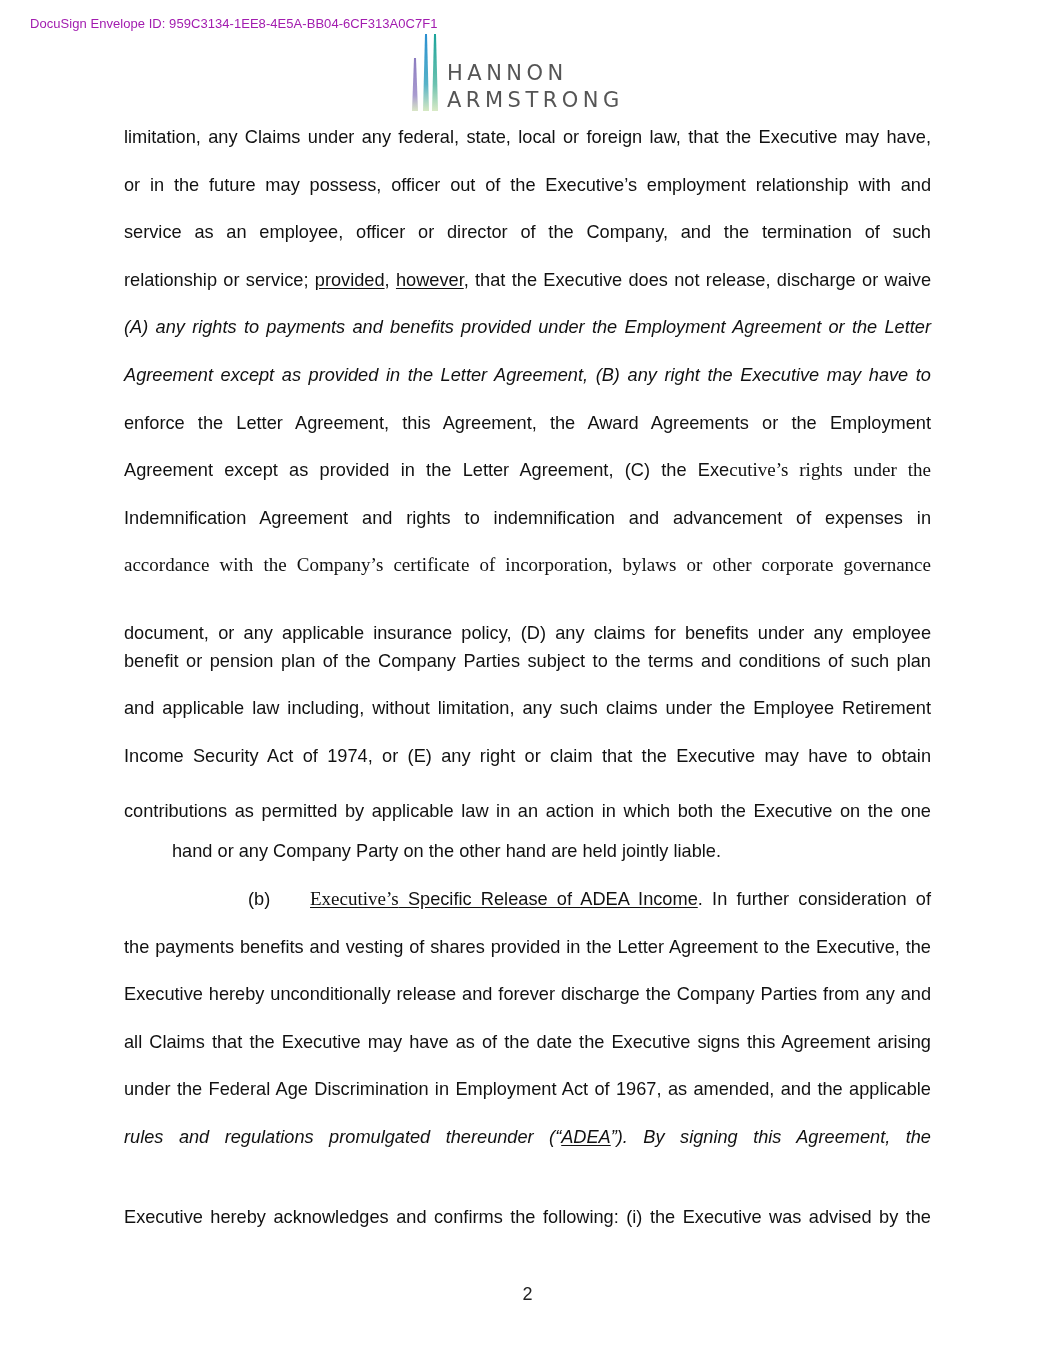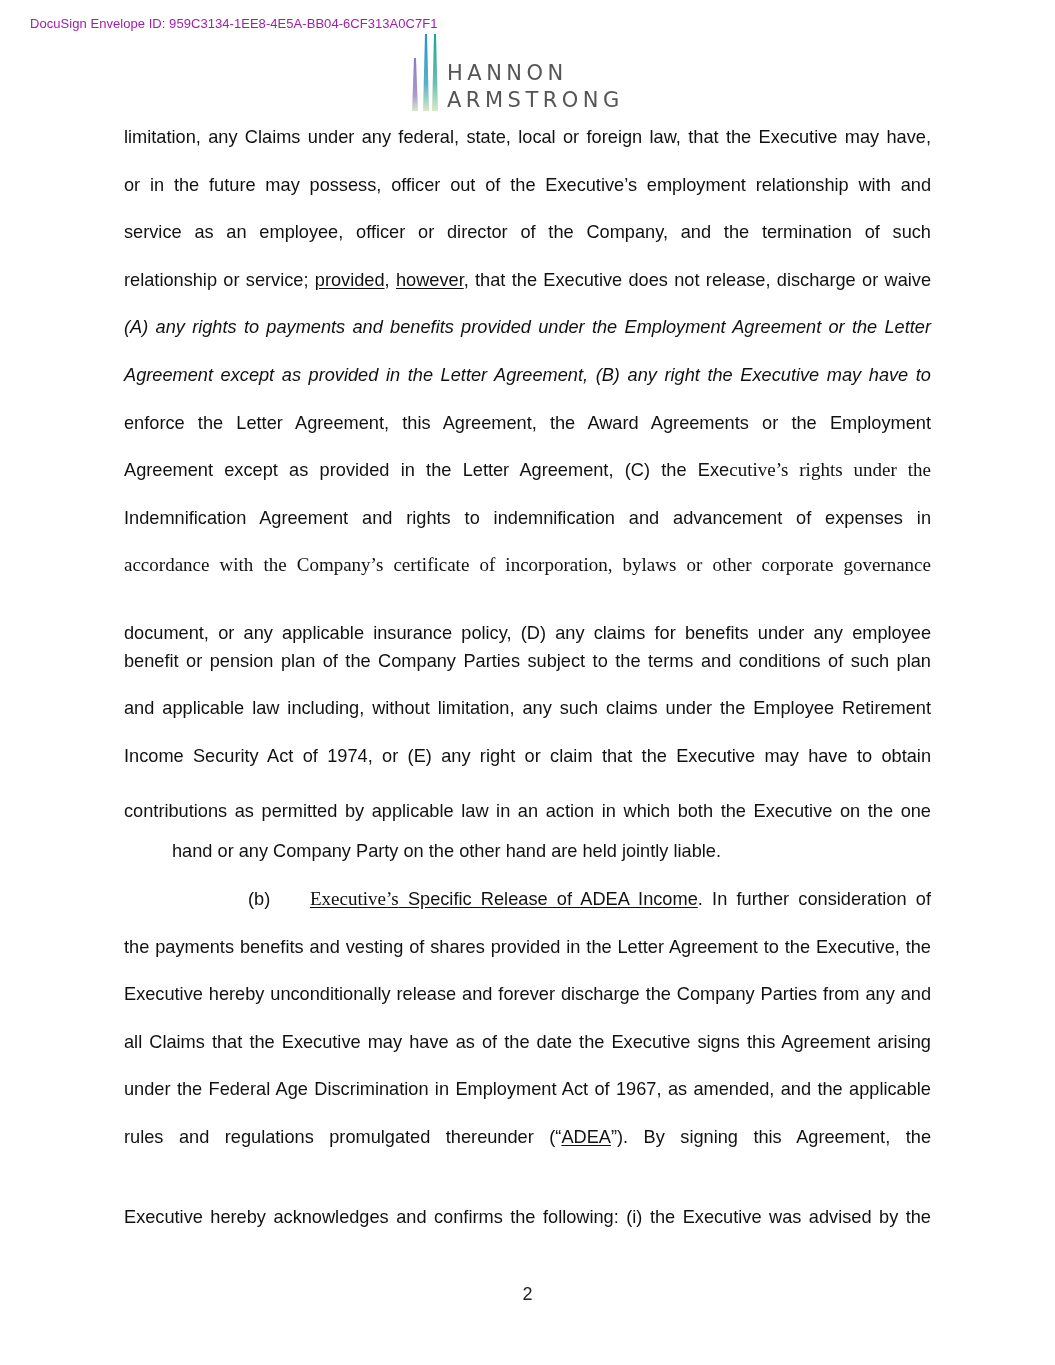--- a/index.html
+++ b/index.html
@@ -76,19 +76,19 @@
   <div class="line" style="top:0px; left:124px; width:683px;">
     <span style="position:absolute; left:0;">(b)</span>
   </div>
   <div class="line" style="top:0px; left:186px; width:621px;">
     <u><span class="serif">Executive’s</span><span> Specific Release of ADEA Income</span></u><span>.  In further consideration of</span>
   </div>
   <div class="line" style="top:47.6px;">the payments benefits and vesting of shares provided in the Letter Agreement to the Executive, the</div>
   <div class="line" style="top:95.2px;">Executive hereby unconditionally release and forever discharge the Company Parties from any and</div>
   <div class="line" style="top:142.8px;">all Claims that the Executive may have as of the date the Executive signs this Agreement arising</div>
   <div class="line" style="top:190.4px;">under the Federal Age Discrimination in Employment Act of 1967, as amended, and the applicable</div>
-  <div class="line" style="top:238px;">
+  <div class="line" style="top:238px;font-style:italic;">
     <span>rules and regulations promulgated thereunder (“</span><u>ADEA</u><span>”).  By signing this Agreement, the</span>
   </div>
   <div class="line" style="top:285.6px;margin-top:32px;">Executive hereby acknowledges and confirms the following:  (i) the Executive was advised by the</div>
 </div>
 
 <div class="page-num">2</div>
 
 </body></html>

